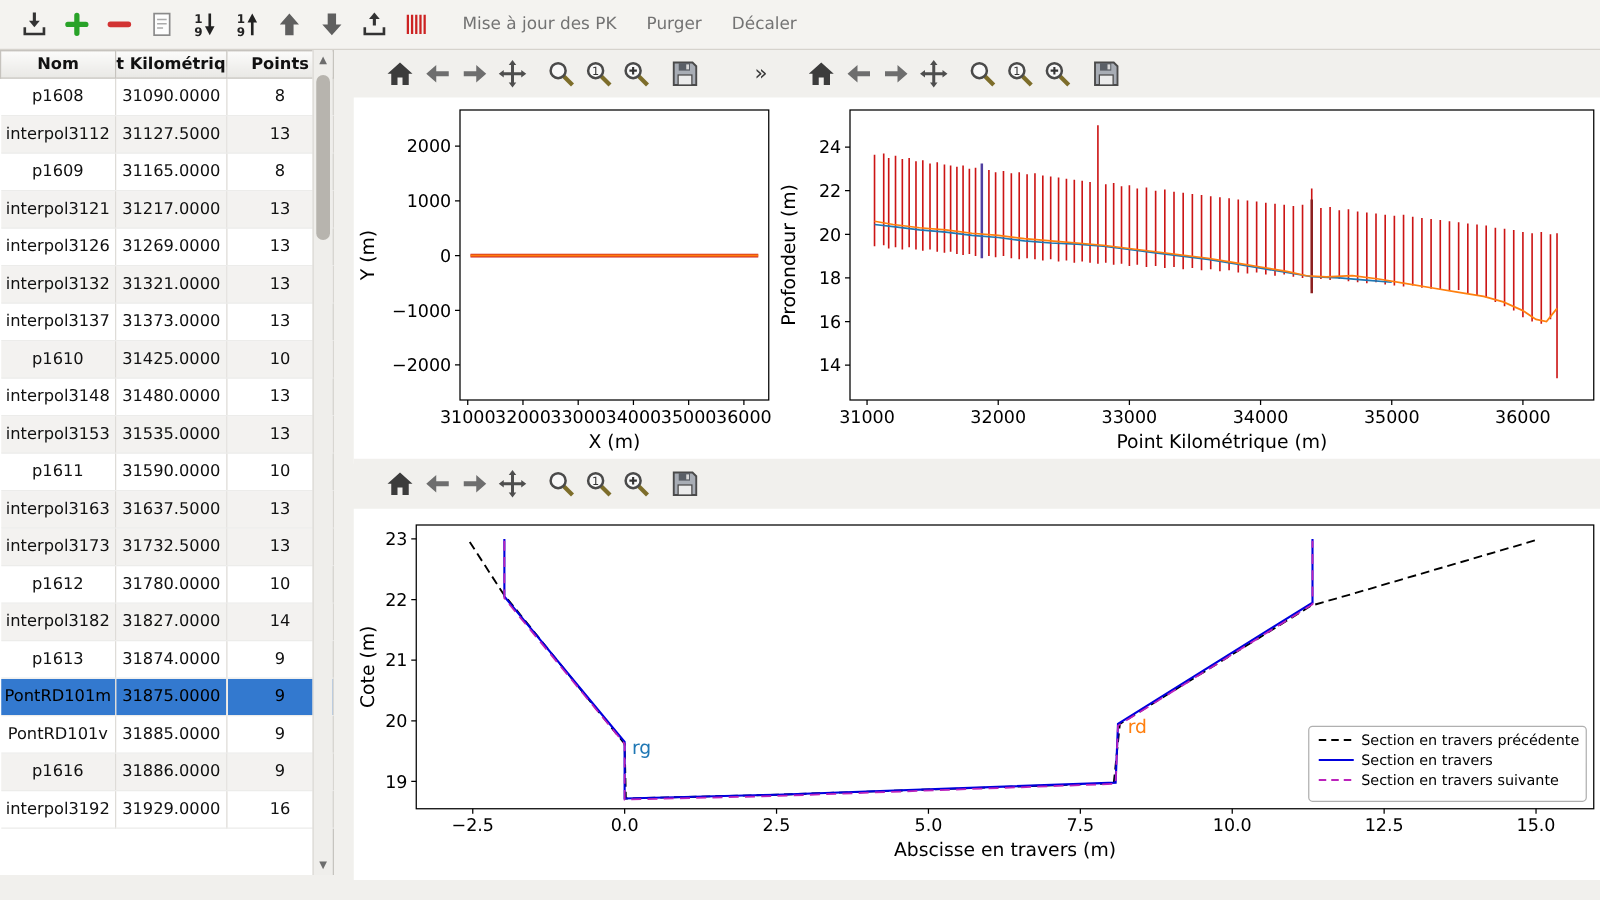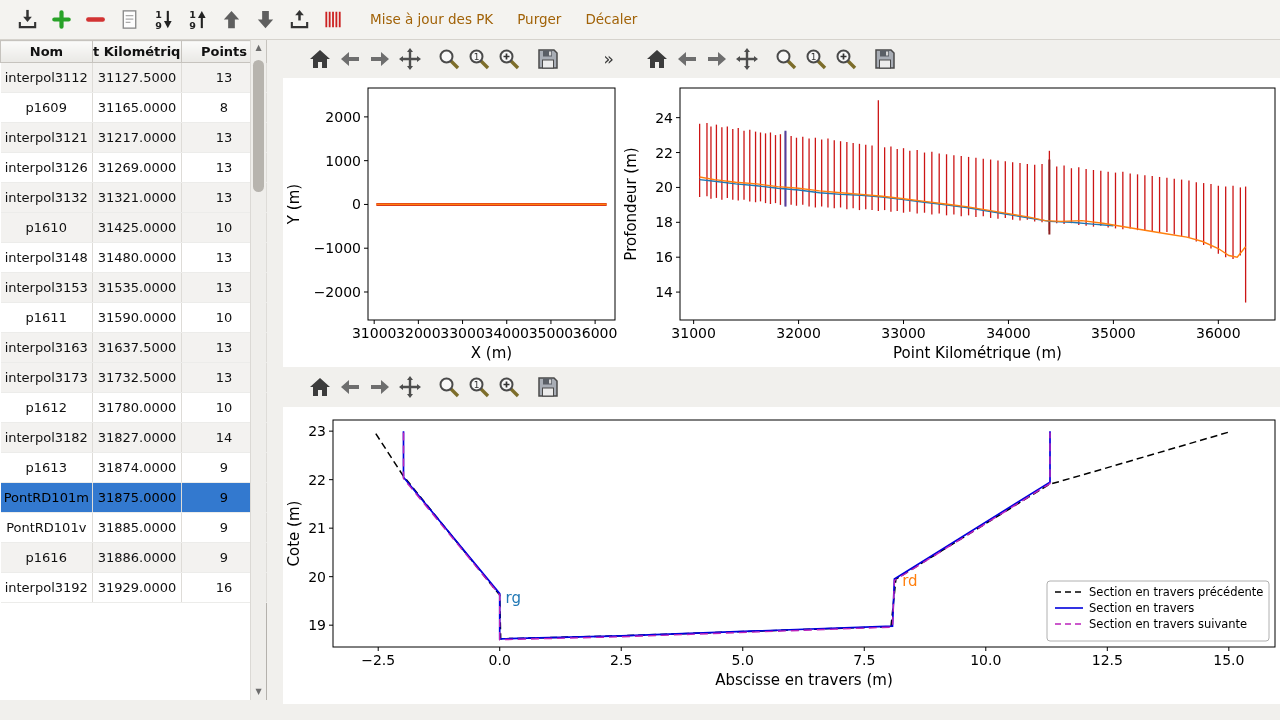--- a/index.html
+++ b/index.html
@@ -5,21 +5,21 @@
   * { box-sizing: border-box; margin: 0; padding: 0; }
   html,body { width: 1280px; height: 720px; overflow: hidden; }
   body { background: #f1f0ed; font-family: "DejaVu Sans", "Liberation Sans", sans-serif; position: relative; }
 
   
   .app-toolbar { position: absolute; left: 0; top: 0; width: 1280px; height: 40px;
     background: #f4f3f0; border-bottom: 1px solid #d6d3cd; display: flex; align-items: center; padding-left: 10px; }
   .tb-btn { width: 34px; height: 32px; background: transparent; border: none; display: flex; align-items: center; justify-content: center; cursor: pointer; }
   .tb-icon { width: 23px; height: 23px; }
   .menu-items { display: flex; margin-left: 8px; height: 40px; }
-  .menu-item { font-size: 13.5px; color: #a16207; padding: 0 12px; line-height: 38px; cursor: pointer; }
+  .menu-item { font-size: 13.5px; color: #737373; padding: 0 12px; line-height: 38px; cursor: pointer; }
 
   
   .left-panel { position: absolute; left: 0; top: 40px; width: 267px; height: 660px;
     background: #ffffff; border-right: 1px solid #b4b1ac; }
   table.sections { border-collapse: collapse; table-layout: fixed; width: 266px; font-size: 13px; color: #111; }
   table.sections th { background: linear-gradient(#fbfbfa, #e9e8e5); border: 1px solid #c6c3be;
     font-weight: bold; height: 22px; font-size: 13px; overflow: hidden; white-space: nowrap; }
   table.sections td { border-right: 1px solid #dedcd8; border-bottom: 1px solid #ececea;
     height: 30px; text-align: center; overflow: hidden; white-space: nowrap; }
   table.sections tr.alt { background: #f3f2f0; }
@@ -200,20 +200,25 @@
         <col class="col-pts">
       </colgroup>
     <thead>
       <tr>
         <th>Nom</th>
         <th>t Kilométriqu</th>
         <th>Points</th>
       </tr>
     </thead>
     <tbody id="table-body">
+        <tr>
+          <td>p1608</td>
+          <td>31090.0000</td>
+          <td>8</td>
+        </tr>
         <tr class="alt">
           <td>interpol3112</td>
           <td>31127.5000</td>
           <td>13</td>
         </tr>
         <tr>
           <td>p1609</td>
           <td>31165.0000</td>
           <td>8</td>
         </tr>
@@ -223,20 +228,25 @@
           <td>13</td>
         </tr>
         <tr>
           <td>interpol3126</td>
           <td>31269.0000</td>
           <td>13</td>
         </tr>
         <tr class="alt">
           <td>interpol3132</td>
           <td>31321.0000</td>
+          <td>13</td>
+        </tr>
+        <tr>
+          <td>interpol3137</td>
+          <td>31373.0000</td>
           <td>13</td>
         </tr>
         <tr class="alt">
           <td>p1610</td>
           <td>31425.0000</td>
           <td>10</td>
         </tr>
         <tr>
           <td>interpol3148</td>
           <td>31480.0000</td>

